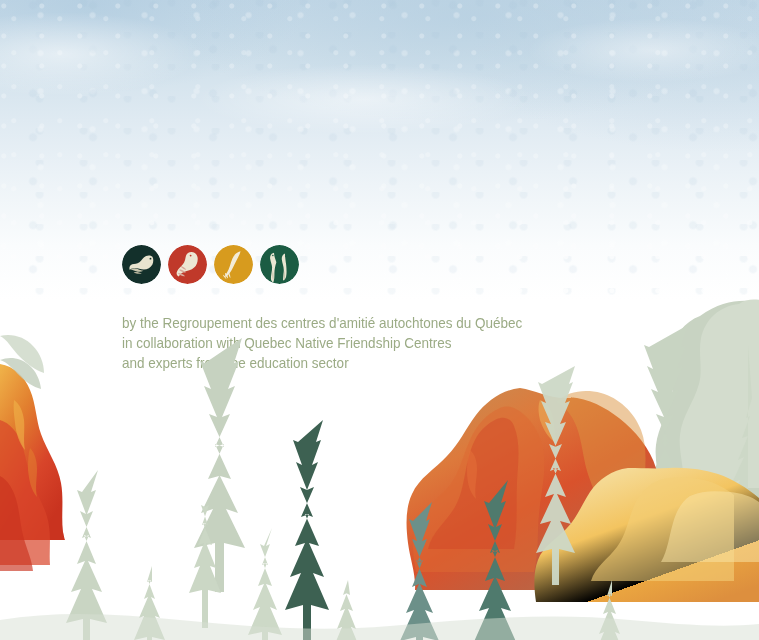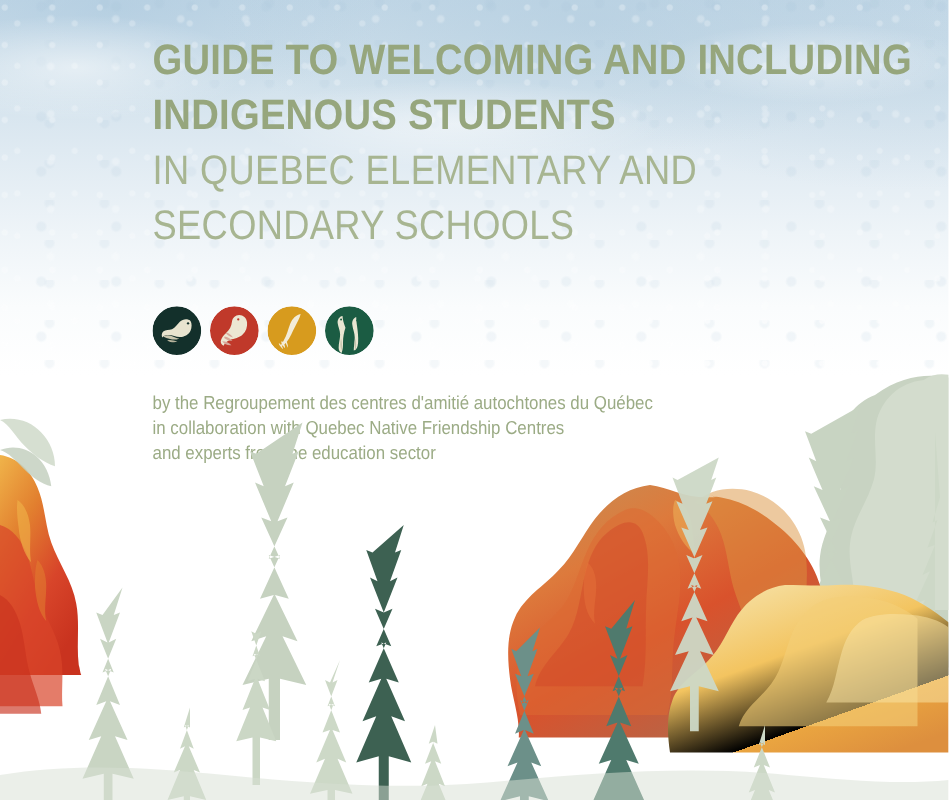--- a/index.html
+++ b/index.html
@@ -88,26 +88,20 @@
 </style>
 </head>
 <body>
 
 <div id="cover">
 
   <div class="sky"></div>
   <div class="sky-grain"></div>
   <div class="sky-wash"></div>
 
-  <div class="titleblock">
-    <div class="t-line">GUIDE TO WELCOMING AND INCLUDING</div>
-    <div class="t-line">INDIGENOUS STUDENTS</div>
-    <div class="s-line">IN QUEBEC ELEMENTARY AND</div>
-    <div class="s-line">SECONDARY SCHOOLS</div>
-  </div>
 
   <div class="logos">
 
     <svg class="logo" viewBox="0 0 100 100">
       <circle cx="50" cy="50" r="50" fill="#13302b"></circle>
       <path d="M78 30c-6-5-16-4-22 2-5 5-9 12-16 15-6 2-13 1-18 5-3 3-4 8-2 12 3-4 8-5 13-5 8 0 15 4 23 4 9 0 18-5 22-13 3-7 3-15 0-20z" fill="#e8e4cf"></path>
       <path d="M22 62c5-3 11-3 17-1 5 2 10 5 16 5-6 3-13 3-19 1-5-1-10-3-14-5z" fill="#c9c6ae"></path>
       <path d="M30 70c7-2 14 0 21 3-7 2-15 1-21-3z" fill="#b5b29b"></path>
       <circle cx="73" cy="35" r="2.4" fill="#13302b"></circle>
     </svg>

